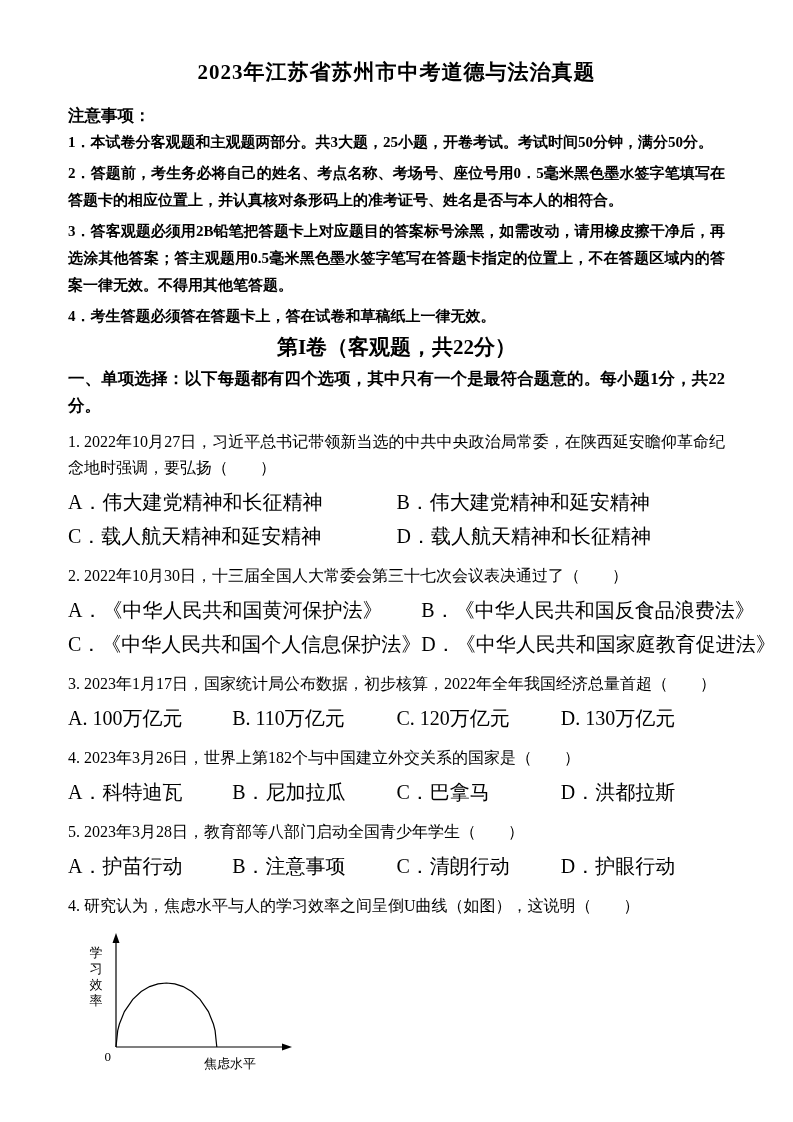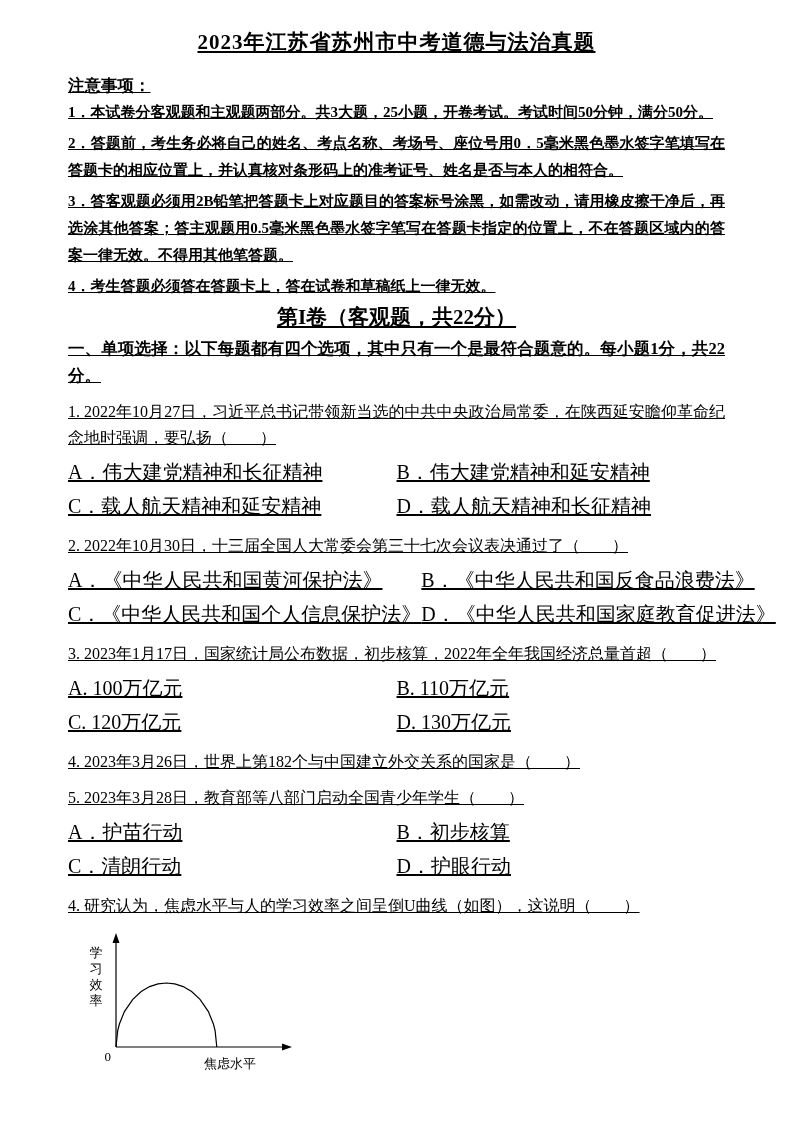--- a/index.html
+++ b/index.html
@@ -11,22 +11,21 @@
     width: 793px;
     height: 1122px;
     overflow: hidden;
     font-family: "Liberation Serif", "DejaVu Serif", serif;
     color: #000000;
   }
   .page {
     box-sizing: border-box;
     width: 793px;
     height: 1122px;
-    padding: 28px 68px 0 68px;
-    text-decoration: underline;
+    padding: 58px 68px 0 68px;
   }
   .title {
     text-align: center;
     font-size: 21px;
     font-weight: bold;
     margin: 0 0 16px 0;
     letter-spacing: 1px;
   }
   .notice-heading {
     font-size: 16.5px;
@@ -61,21 +60,21 @@
     font-size: 16px;
     line-height: 26px;
     text-align: justify;
     margin: 0;
   }
   .options {
     display: grid;
     margin-top: 4px;
   }
   .options.cols-2 { grid-template-columns: 1fr 1fr; }
-  .options.cols-4 { grid-template-columns: 1fr 1fr; }
+  .options.cols-4 { grid-template-columns: 1fr 1fr 1fr 1fr; }
   .option {
     font-size: 20px;
     line-height: 34px;
     white-space: nowrap;
   }
   figure.chart {
     margin: 8px 0 0 12px;
     padding: 0;
   }
   .chart svg text {
@@ -131,27 +130,33 @@
     <div class="options cols-4">
       <div class="option">A. 100万亿元</div>
       <div class="option">B. 110万亿元</div>
       <div class="option">C. 120万亿元</div>
       <div class="option">D. 130万亿元</div>
     </div>
   </div>
 
   <div class="question">
     <p class="stem">4. 2023年3月26日，世界上第182个与中国建立外交关系的国家是（　　）</p>
+    <div class="options cols-4">
+      <div class="option">A．科特迪瓦</div>
+      <div class="option">B．尼加拉瓜</div>
+      <div class="option">C．巴拿马</div>
+      <div class="option">D．洪都拉斯</div>
+    </div>
   </div>
 
   <div class="question">
     <p class="stem">5. 2023年3月28日，教育部等八部门启动全国青少年学生（　　）</p>
     <div class="options cols-4">
       <div class="option">A．护苗行动</div>
-      <div class="option">B．初步核算</div>
+      <div class="option">B．注意事项</div>
       <div class="option">C．清朗行动</div>
       <div class="option">D．护眼行动</div>
     </div>
   </div>
 
   <div class="question">
     <p class="stem">4. 研究认为，焦虑水平与人的学习效率之间呈倒U曲线（如图），这说明（　　）</p>
     <figure class="chart">
       <svg id="curve-svg" width="240" height="156" viewBox="0 0 240 156">
 

